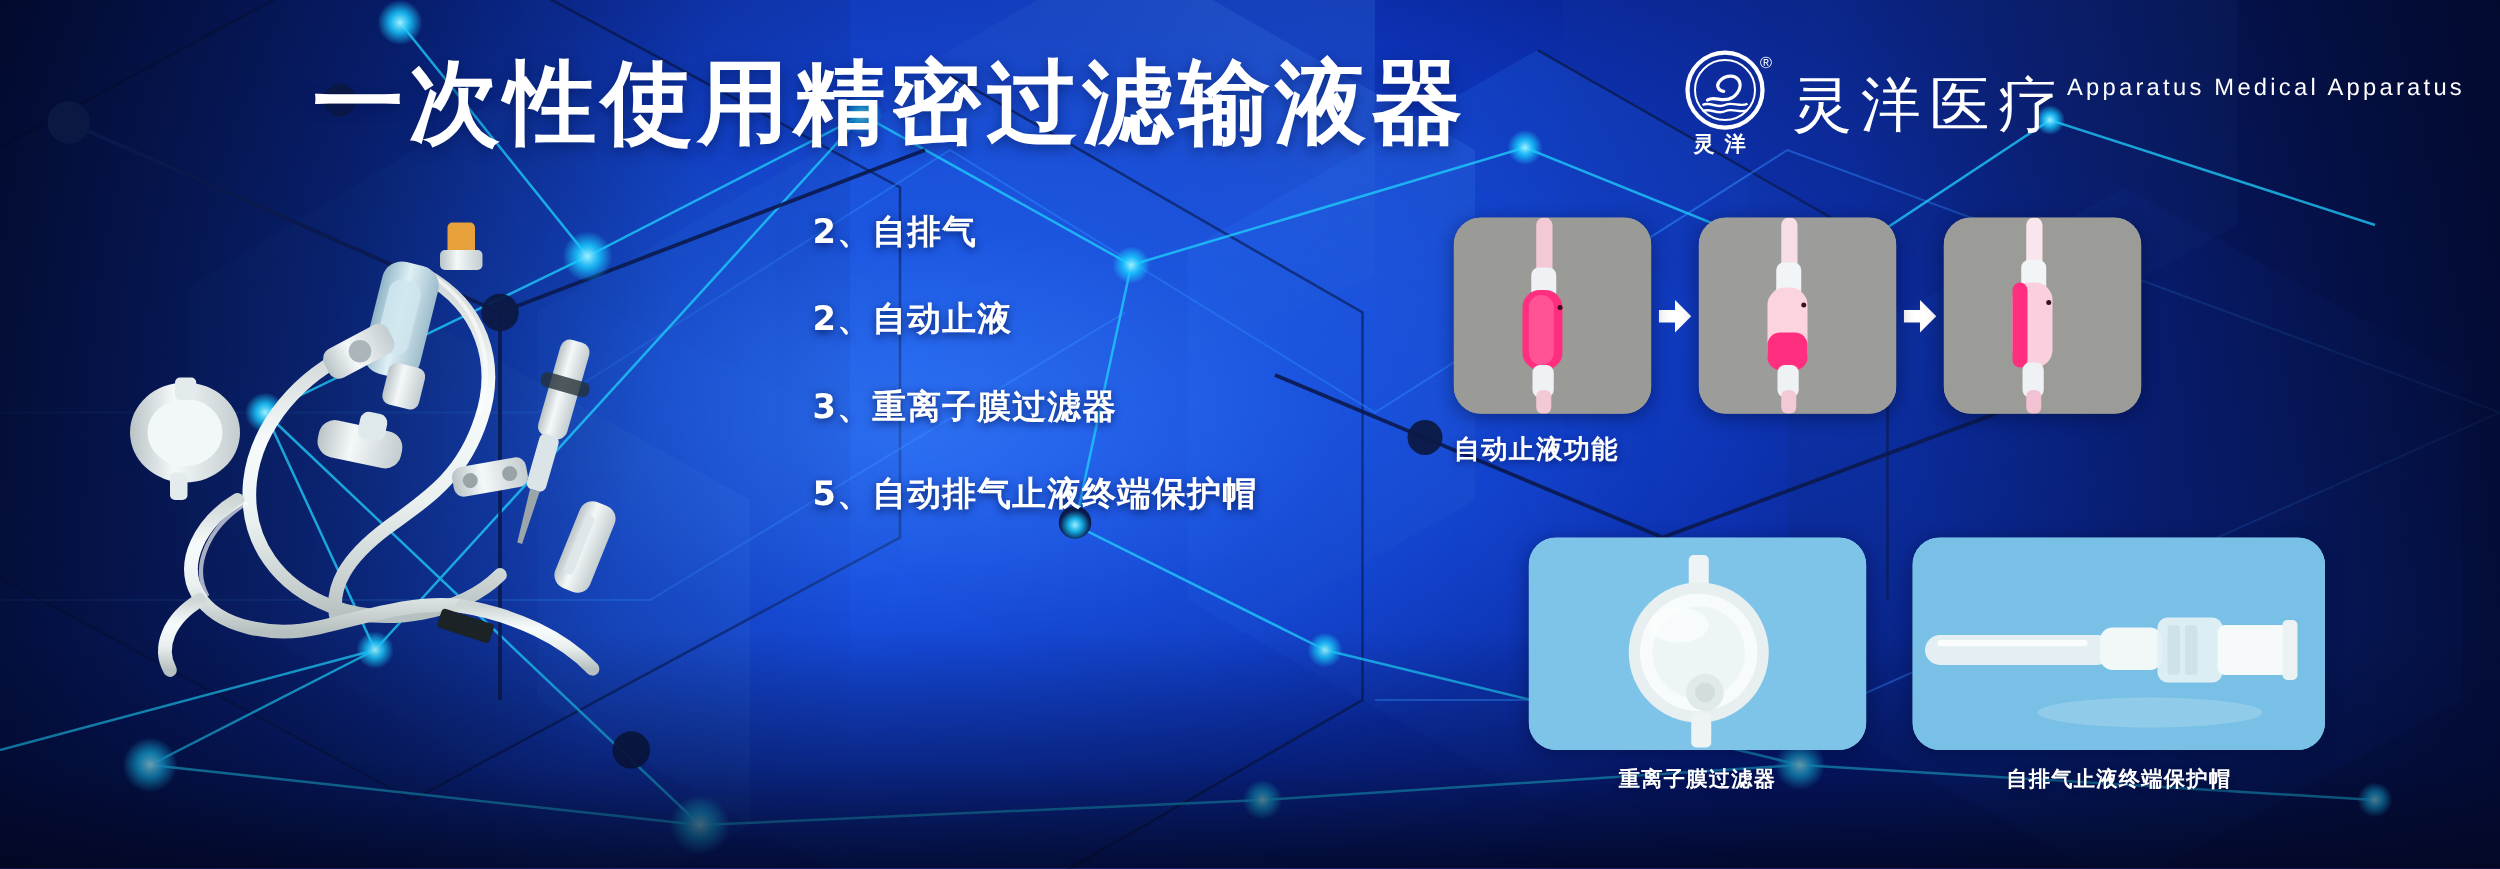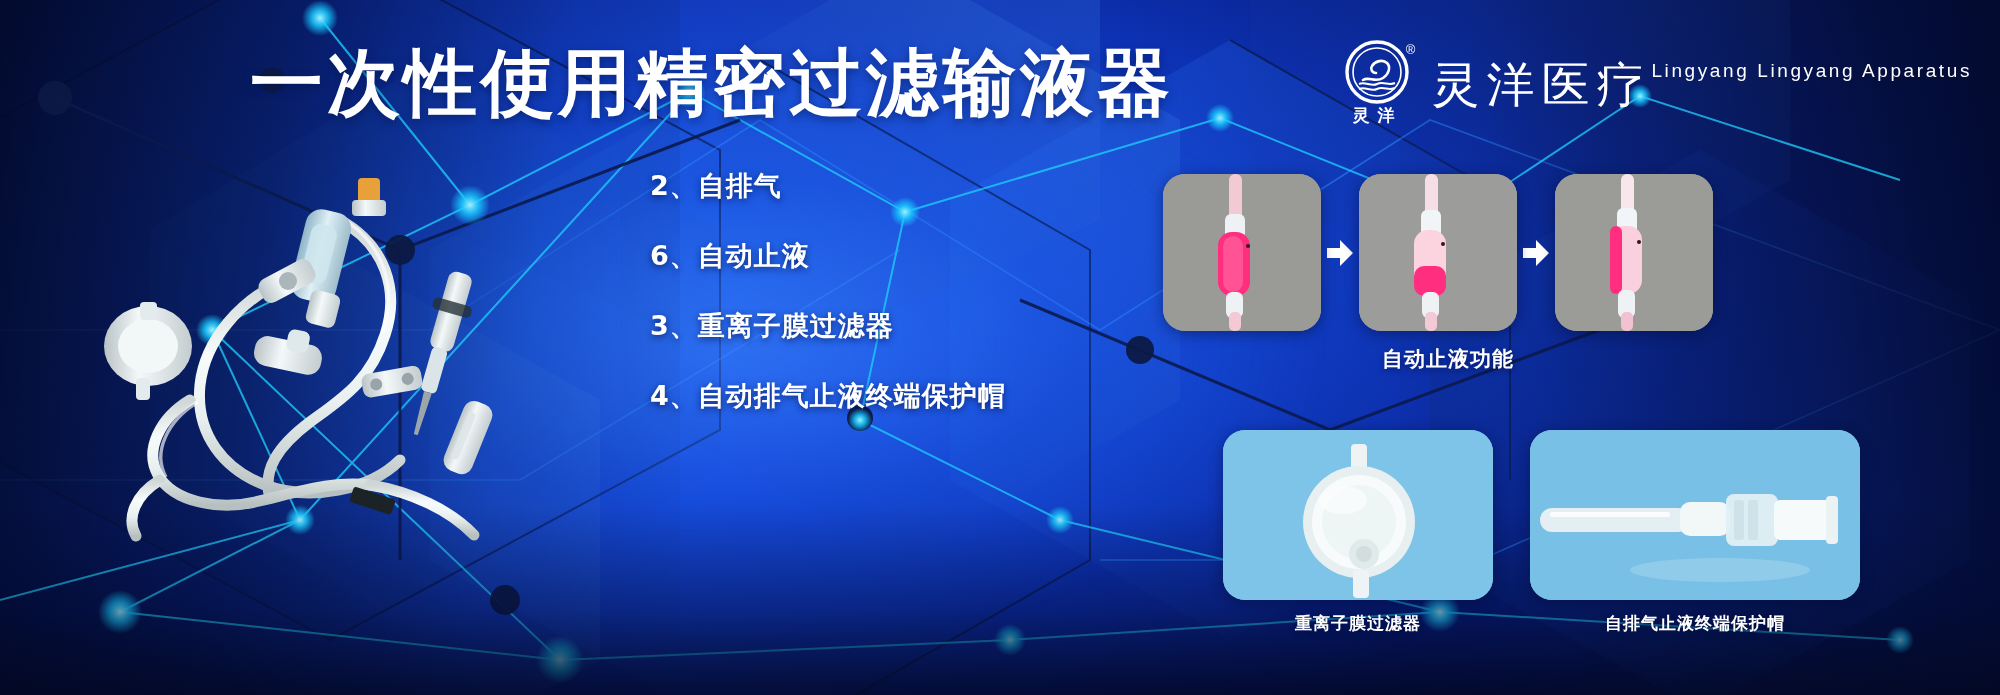--- a/index.html
+++ b/index.html
@@ -55,21 +55,21 @@
 
   
   .product-left{position:absolute;left:40px;top:150px;width:620px;height:400px;}
 
   
   .seq{position:absolute;left:1163px;top:174px;display:flex;align-items:center;}
   .seq-card{width:158px;height:157px;border-radius:22px;overflow:hidden;position:relative;
     box-shadow:0 3px 14px rgba(0,10,50,.45);background:#9a9a97;}
   .arrow{width:38px;display:flex;align-items:center;justify-content:center;}
   .arrow svg{display:block;}
-  .cap-seq{position:absolute;left:1163px;top:345px;width:570px;text-align:center;
+  .cap-seq{position:absolute;left:1163px;top:345px;width:570px;
     color:#fff;font-size:21px;font-weight:bold;letter-spacing:1px;
     text-shadow:0 2px 6px rgba(0,10,60,.6);
     font-family:"DejaVu Sans","Liberation Sans",sans-serif;}
 
   .panel{position:absolute;border-radius:22px;overflow:hidden;background:#79c3ea;
     box-shadow:0 3px 14px rgba(0,10,50,.45);}
   .panel-a{left:1223px;top:430px;width:270px;height:170px;}
   .panel-b{left:1530px;top:430px;width:330px;height:170px;}
   .cap-a{position:absolute;left:1223px;top:612px;width:270px;text-align:center;}
   .cap-b{position:absolute;left:1530px;top:612px;width:330px;text-align:center;}
@@ -269,29 +269,29 @@
         <circle cx="32" cy="32" r="24" fill="none" stroke="#fff" stroke-width="1.6"></circle>
         <path d="M18,40 C24,36 30,43 38,38 C44,34 46,27 42,23 C38,19 30,21 27,26 C25,29 27,33 31,33" fill="none" stroke="#fff" stroke-width="2.6" stroke-linecap="round"></path>
         <path d="M14,44 C20,41 26,47 32,44 C38,41 44,46 50,43" fill="none" stroke="#fff" stroke-width="2"></path>
         <path d="M14,49 C20,46 26,52 32,49 C38,46 44,51 50,48" fill="none" stroke="#fff" stroke-width="2"></path>
       </svg>
       <span class="logo-reg">®</span>
       <div class="logo-cn-small">灵洋</div>
     </div>
     <div class="logo-text">
       <div class="logo-cn">灵洋医疗</div>
-      <div class="logo-en">Lingyang Lingyang Apparatus</div>
+      <div class="logo-en">Apparatus Medical Apparatus</div>
     </div>
   </div>
 
   <div class="features">
     <div class="feature">2、自排气</div>
-    <div class="feature">6、自动止液</div>
+    <div class="feature">2、自动止液</div>
     <div class="feature">3、重离子膜过滤器</div>
-    <div class="feature">4、自动排气止液终端保护帽</div>
+    <div class="feature">5、自动排气止液终端保护帽</div>
   </div>
 
   <div class="seq">
 
     <div class="seq-card">
       <svg viewBox="0 0 158 157" width="158" height="157">
         <rect width="158" height="157" fill="#a0a09d"></rect>
         <rect x="0" y="0" width="158" height="157" fill="#8e8e8b" opacity=".35"></rect>
         <rect x="66" y="0" width="13" height="50" rx="6" fill="#f4c9d6"></rect>
         <rect x="62" y="40" width="20" height="26" rx="6" fill="#eef2f4"></rect>

